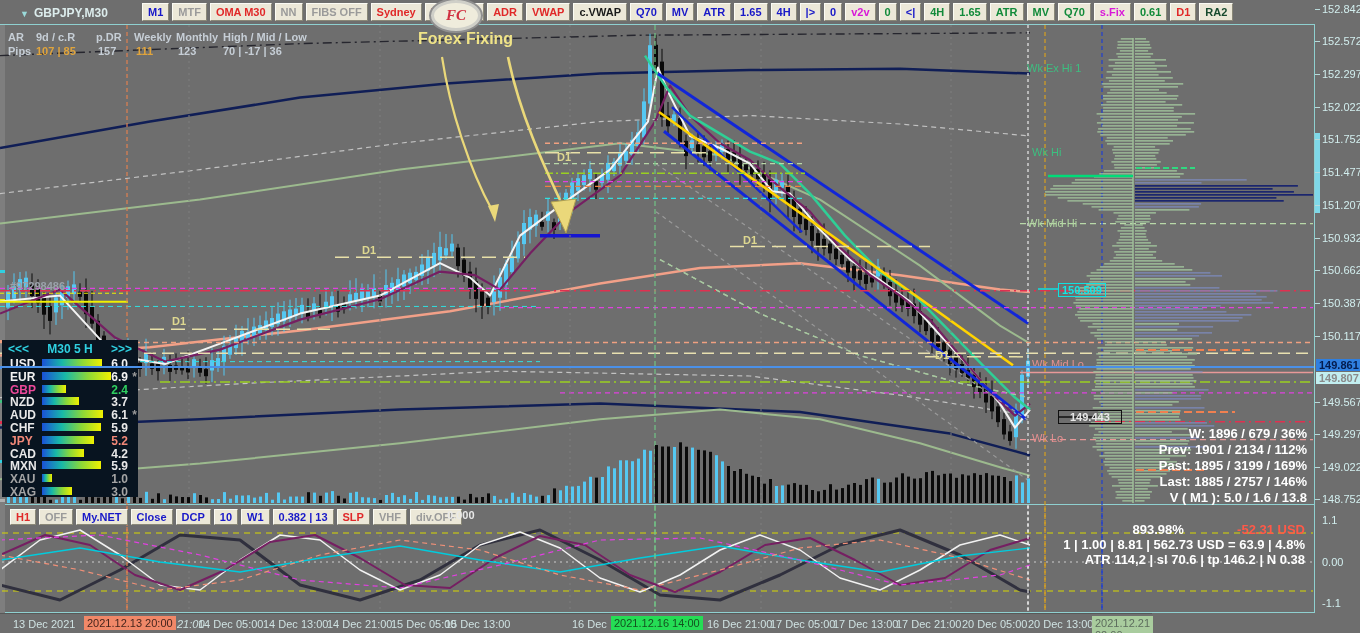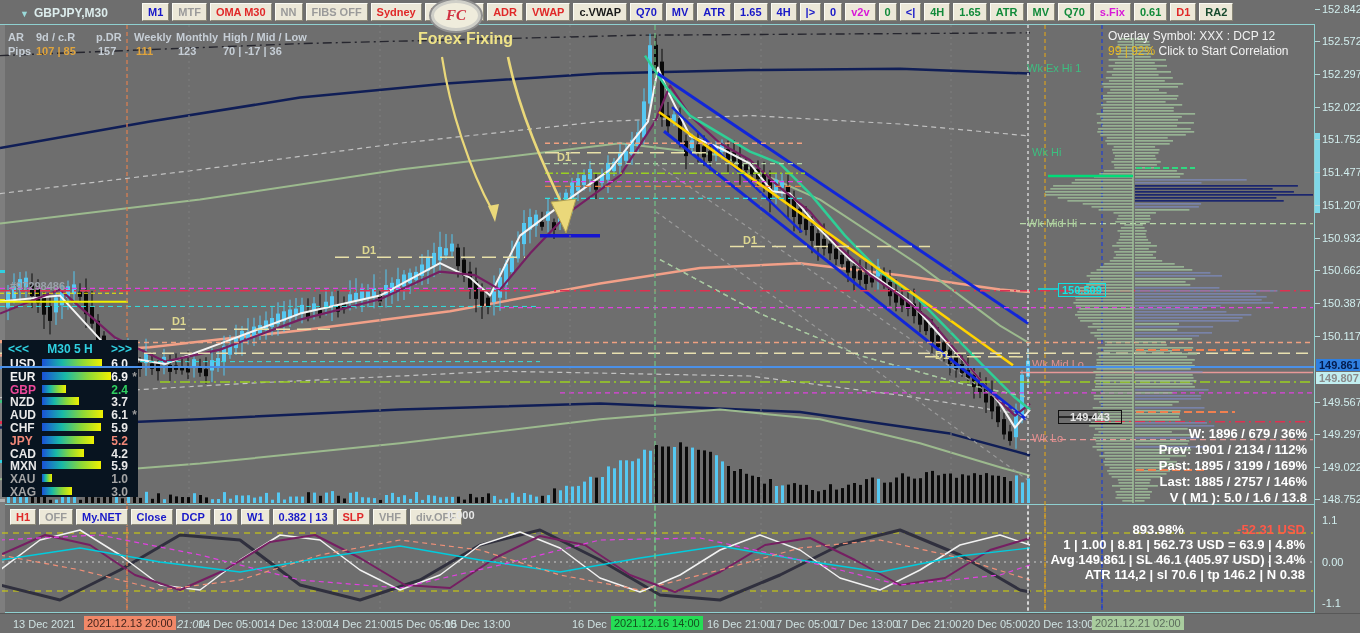--- a/index.html
+++ b/index.html
@@ -42,21 +42,21 @@
   #acct-box{right:55px;top:522px;text-align:right;z-index:4;font:bold 13px "Liberation Sans",sans-serif;color:#fff;}
   #acct-box .red{color:#ff5948;}
   #acct-big{font:bold 20px "Liberation Sans",sans-serif;color:#ff5948;margin:1px 0 8px 0;}
   #acct-box .ln{line-height:15px;}
   #bottom-toolbar{left:10px;top:507px;z-index:5;}
   #osc-zero{left:447px;top:509px;color:#e8e8e8;font:bold 11px "Liberation Sans",sans-serif;z-index:5;}
   .ptick{position:absolute;left:1322px;color:#d2eeee;font:11px "Liberation Sans",sans-serif;}
   .ptick::before{content:"";position:absolute;left:-7px;top:6px;width:5px;height:1px;background:#b8dada;}
   .pbadge{position:absolute;left:1316px;font:bold 11px "Liberation Sans",sans-serif;padding:0 3px;z-index:3;}
   .itick{position:absolute;left:1322px;color:#d2eeee;font:11px "Liberation Sans",sans-serif;}
-  #time-axis{position:absolute;left:0;top:613px;width:1360px;height:20px;border-top:1px solid #585858;}
+  #time-axis{position:absolute;left:0;top:613px;width:1152px;height:20px;border-top:1px solid #585858;}
   .tlabel{position:absolute;top:4px;color:#cfe2e2;font:11px "Liberation Sans",sans-serif;}
   .thl{position:absolute;top:2px;font:11px "Liberation Sans",sans-serif;padding:1px 3px;z-index:2;}
 </style>
 </head>
 <body>
 
 <div id="screen">
   <svg id="chart-svg" width="1360" height="633">
       <rect x="0.5" y="24.5" width="1314" height="588" fill="none" stroke="#8fd0d0" stroke-width="1"></rect>
       <line x1="1" y1="504.5" x2="1314" y2="504.5" stroke="#8fd0d0" stroke-width="1"></line>
@@ -1000,24 +1000,20 @@
     <span class="ir" style="left:126px;top:0">Weekly</span>
     <span class="ir gold" style="left:128px;top:14px">111</span>
     <span class="ir" style="left:168px;top:0">Monthly</span>
     <span class="ir" style="left:170px;top:14px">123</span>
     <span class="ir" style="left:215px;top:0">High / Mid / Low</span>
     <span class="ir" style="left:215px;top:14px">70  |  -17  |  36</span>
   </div>
 
   <div id="forex-fixing" class="abs">Forex Fixing</div>
 
-  <div id="overlay-info" class="abs">
-    <div>Overlay Symbol: XXX : DCP 12</div>
-    <div><span class="gold">99 | 92%</span><span> Click to Start Correlation</span></div>
-  </div>
 
   <div id="ccy-panel" class="abs">
     <div id="ccy-head">
       <span style="position:absolute;left:6px">&lt;&lt;&lt;</span>
       <span style="position:absolute;left:0;right:0;text-align:center">M30 5 H</span>
       <span style="position:absolute;right:6px">&gt;&gt;&gt;</span>
     </div>
   <div class="ccy-row" style="top: 17px;">
         <span class="ccy-code" style="color:#f2f2f2">USD</span>
         <span class="ccy-bar" style="width:60px"></span>
@@ -1090,21 +1086,20 @@
     <div>V ( M1 ): 5.0 / 1.6 / 13.8</div>
   </div>
 
   <div id="acct-box" class="abs">
     <div>
       <span>893.98%</span>
       <span style="display:inline-block;width:46px"></span>
       <span class="red">-52.31 USD</span>
     </div>
     <div class="ln">1  |  1.00  |  8.81  |  562.73 USD = 63.9  |  4.8%</div>
-    <div class="ln">Avg 149.861  |  SL 46.1 (405.97 USD)  |  3.4%</div>
     <div class="ln">ATR 114,2  | sl 70.6  |  tp 146.2  |  N 0.38</div>
   </div>
 
   <div id="bottom-toolbar" class="abs"><span class="btn btn-sm" style="color: rgb(224, 40, 40);">H1</span><span class="btn btn-sm" style="color: rgb(154, 154, 154);">OFF</span><span class="btn btn-sm" style="color: rgb(24, 24, 200);">My.NET</span><span class="btn btn-sm" style="color: rgb(24, 24, 200);">Close</span><span class="btn btn-sm" style="color: rgb(24, 24, 200);">DCP</span><span class="btn btn-sm" style="color: rgb(24, 24, 200);">10</span><span class="btn btn-sm" style="color: rgb(24, 24, 200);">W1</span><span class="btn btn-sm" style="color: rgb(24, 24, 200);">0.382 | 13</span><span class="btn btn-sm" style="color: rgb(224, 40, 40);">SLP</span><span class="btn btn-sm" style="color: rgb(154, 154, 154);">VHF</span><span class="btn btn-sm" style="color: rgb(154, 154, 154);">div.OFF</span></div>
   <div id="osc-zero" class="abs">0.000</div>
 
   <div id="time-axis">
       <div class="tlabel" style="left: 13px;">13 Dec 2021</div>
       <div class="tlabel" style="left: 177px; font-style: italic;">21:00</div>
       <div class="tlabel" style="left: 198px;">14 Dec 05:00</div>

